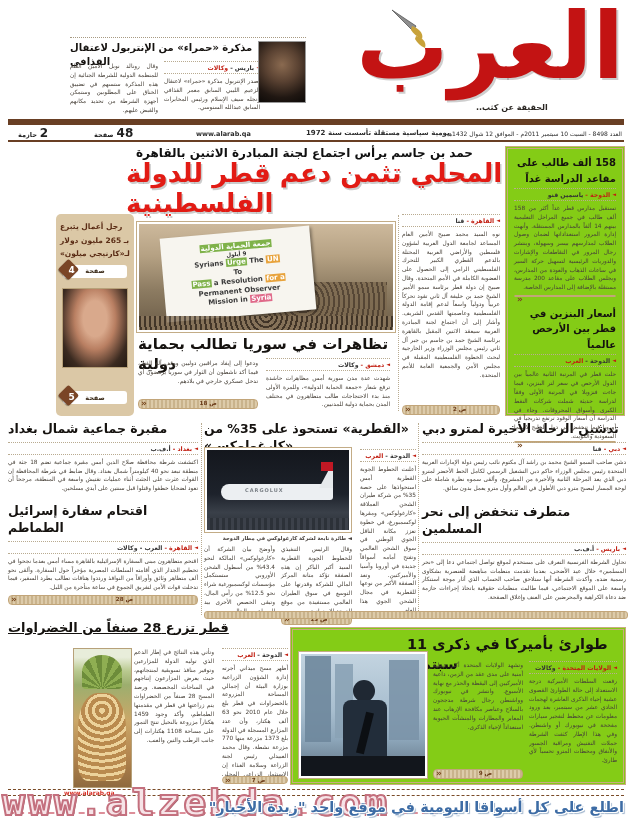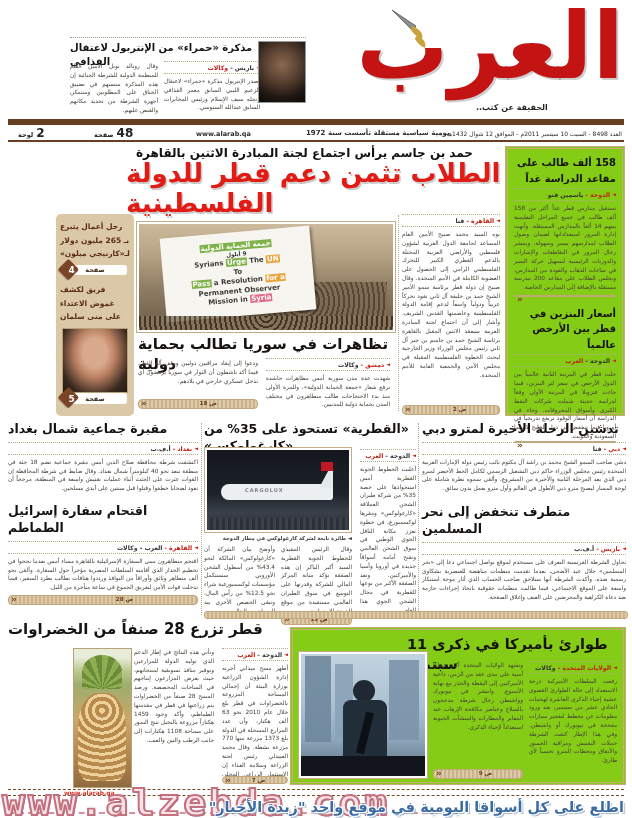--- a/index.html
+++ b/index.html
@@ -73,21 +73,21 @@
   <div class="abs" style="left:8px;top:126px;width:616px;height:14px;">
     <div class="abs" style="right:2px;top:4px;font-size:6px;color:#2c2c2c;">العدد 8498 - السبت 10 سبتمبر 2011م - الموافق 12 شوال 1432هـ</div>
     <div class="abs ctr" style="left:298px;top:3px;width:160px;font-size:7px;font-weight:bold;color:#2c2c2c;">يومية سياسية مستقلة تأسست سنة 1972</div>
     <div class="abs ctr" style="left:188px;top:3.5px;width:95px;font-size:6.5px;font-weight:bold;color:#2c2c2c;direction:ltr;">www.alarab.qa</div>
     <div class="abs" style="left:86px;top:0;display:flex;align-items:baseline;gap:3px;">
       <span style="font-size:12px;font-weight:bold;">48</span>
       <span style="font-size:6.5px;font-weight:bold;">صفحة</span>
     </div>
     <div class="abs" style="left:10px;top:0;display:flex;align-items:baseline;gap:3px;">
       <span style="font-size:12px;font-weight:bold;">2</span>
-      <span style="font-size:6.5px;font-weight:bold;">لوحة</span>
+      <span style="font-size:6.5px;font-weight:bold;">حازمة</span>
     </div>
   </div>
   <div class="abs" style="left:8px;top:140px;width:616px;height:1.5px;background:#693f24;"></div>
 
   <div class="abs dbl-box" style="left:505px;top:146px;width:120px;height:270px;box-sizing:border-box;">
     <div style="padding:6px 6px 3px 6px;display:flex;flex-direction:column;height:100%;box-sizing:border-box;">
       <div class="h-art" style="font-size:10px;line-height:1.55;">158 ألف طالب على مقاعد الدراسة غداً</div>
       <div class="byline">
         <span class="mk">◄</span>
         <span class="src">الدوحة -</span>
@@ -105,21 +105,21 @@
       </div>
       <div class="body-txt">حلت قطر في المرتبة الثانية عالمياً بين الدول الأرخص في سعر لتر البنزين، فيما جاءت فنزويلا في المرتبة الأولى وفقاً لدراسة حديثة شملت شركات النفط الكبرى وأسواق المحروقات. وجاء في الدراسة أن أسعار الوقود ترتفع تدريجياً في أوروبا فيما تنخفض في دول الخليج لاسيما السعودية والكويت.</div>
       <div class="orn" style="margin-top:auto;">
         <span class="ch">«</span>
       </div>
     </div>
   </div>
 
   <div class="abs ctr" style="left:136px;top:146px;width:364px;font-size:12px;font-weight:bold;color:#111;">حمد بن جاسم يرأس اجتماع لجنة المبادرة الاثنين بالقاهرة</div>
   <div class="abs ctr" style="left:126px;top:158px;width:384px;font-size:26px;font-weight:bold;color:#e21b14;
-       text-shadow:1.5px 1.5px 0 rgba(110,110,110,.35);letter-spacing:-0.5px;">الطلاب تثمن دعم قطر للدولة الفلسطينية</div>
+       text-shadow:1.5px 1.5px 0 rgba(110,110,110,.35);letter-spacing:-0.5px;">المحلي تثمن دعم قطر للدولة الفلسطينية</div>
 
   <div class="abs" style="left:402px;top:212px;width:98px;">
     <div class="byline">
       <span class="mk">◄</span>
       <span class="src">القاهرة -</span>
       <span>قنا</span>
     </div>
     <div class="body-txt" style="height:172px;overflow:hidden;">نوه السيد محمد صبيح الأمين العام المساعد لجامعة الدول العربية لشؤون فلسطين والأراضي العربية المحتلة بالدعم القطري الكبير للتحرك الفلسطيني الرامي إلى الحصول على العضوية الكاملة في الأمم المتحدة. وقال صبيح إن دولة قطر برئاسة سمو الأمير الشيخ حمد بن خليفة آل ثاني تقود تحركاً عربياً ودولياً واسعاً لدعم إقامة الدولة الفلسطينية وعاصمتها القدس الشريف. وأشار إلى أن اجتماع لجنة المبادرة العربية سيعقد الاثنين المقبل بالقاهرة برئاسة الشيخ حمد بن جاسم بن جبر آل ثاني رئيس مجلس الوزراء وزير الخارجية لبحث الخطوة الفلسطينية المقبلة في مجلس الأمن والجمعية العامة للأمم المتحدة.</div>
     <div class="orn">
       <span class="pg">ص 2</span>
@@ -172,21 +172,20 @@
   </div>
 
   <div class="abs" style="left:56px;top:214px;width:78px;height:202px;background:#dbc8a6;border-radius:5px;
        padding:6px 4px;box-sizing:border-box;display:flex;flex-direction:column;">
     <div class="ctr" style="font-size:7.5px;font-weight:bold;color:#5b2d16;line-height:1.8;">رجل أعمال يتبرع بـ 265 مليون دولار لـ«كارنيجي ميلون»</div>
     <div class="badge-strip">
       <span class="badge-diamond"></span>
       <span class="badge-num">4</span>
       <span>صفحة</span>
     </div>
-    <div class="ctr" style="font-size:7.5px;font-weight:bold;color:#5b2d16;line-height:1.8;margin-top:2px;">فريق لكشف غموض الاعتداء على منى سلمان</div>
     <div style="width:64px;height:78px;margin:4px auto 0 auto;border:1px solid #b7a179;
          background:radial-gradient(ellipse at 50% 38%, #d9a98c 0 26%, #b97f62 45%, #3a2a20 78%, #241a12 100%),
                     linear-gradient(180deg,#4a3a30 0 30%, #9fb6c4 100%);background-blend-mode:normal;"></div>
     <div class="badge-strip" style="margin-top:auto;">
       <span class="badge-diamond"></span>
       <span class="badge-num">5</span>
       <span>صفحة</span>
     </div>
   </div>
 
@@ -265,21 +264,21 @@
       <span class="mk">◄</span>
       <span class="src">باريس -</span>
       <span>أ.ف.ب</span>
     </div>
     <div class="body-txt">تحاول الشرطة الفرنسية التعرف على مستخدم لموقع تواصل اجتماعي دعا إلى «نحر المسلمين» خلال عيد الأضحى، بعدما تقدمت منظمات مناهضة للعنصرية بشكاوى رسمية ضده. وأكدت الشرطة أنها ستلاحق صاحب الحساب الذي أثار موجة استنكار واسعة على الموقع الاجتماعي، فيما طالبت منظمات حقوقية باتخاذ إجراءات حازمة ضد دعاة الكراهية والمحرضين على العنف وإغلاق الصفحة.</div>
   </div>
 
   <div class="abs" style="left:204px;top:611px;width:422px;height:6px;border:1px solid #c2a579;border-radius:3px;
        background:repeating-linear-gradient(90deg,#ddcbaa 0,#ddcbaa 2px,#c9b38c 2px,#c9b38c 4px);"></div>
 
-  <div class="abs ctr h-art" style="left:8px;top:619px;width:280px;font-size:15px;">قطر تزرع 28 صنفاً من الخضراوات</div>
+  <div class="abs ctr h-art" style="left:8px;top:619px;width:280px;font-size:13px;text-decoration:underline;">قطر تزرع 28 صنفاً من الخضراوات</div>
   <div class="abs" style="left:8px;top:644px;width:280px;height:146px;">
     <div class="abs" style="right:0;top:2px;width:66px;display:flex;flex-direction:column;height:138px;">
       <div class="byline">
         <span class="mk">◄</span>
         <span>الدوحة -</span>
         <span class="src">العرب</span>
       </div>
       <div class="body-txt" style="overflow:hidden;">أظهر مسح ميداني أجرته إدارة الشؤون الزراعية بوزارة البيئة أن إجمالي المساحة المزروعة بالخضراوات في قطر بلغ خلال عام 2010 نحو 63 ألف هكتار، وأن عدد المزارع المسجلة في الدولة بلغ 1373 مزرعة منها 770 مزرعة نشطة. وقال محمد العبيدلي رئيس لجنة الزراعة وسلامة الغذاء إن الاستثمار الزراعي المحلي يستقطب مستويات تسويقية متنامية تلبي حاجة السوق المحلية وتدعم الاكتفاء الذاتي.</div>
       <div class="orn" style="margin-top:auto;">
         <span class="pg">ص 7</span>

